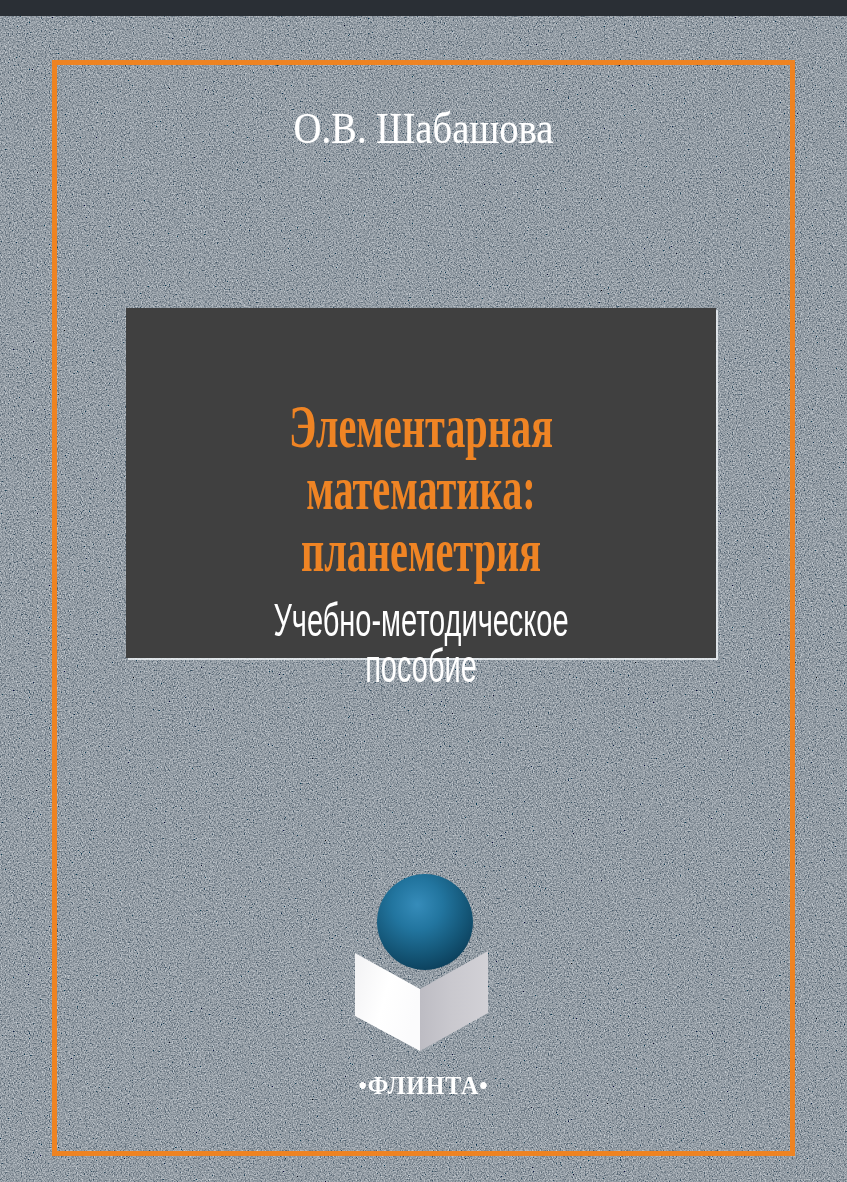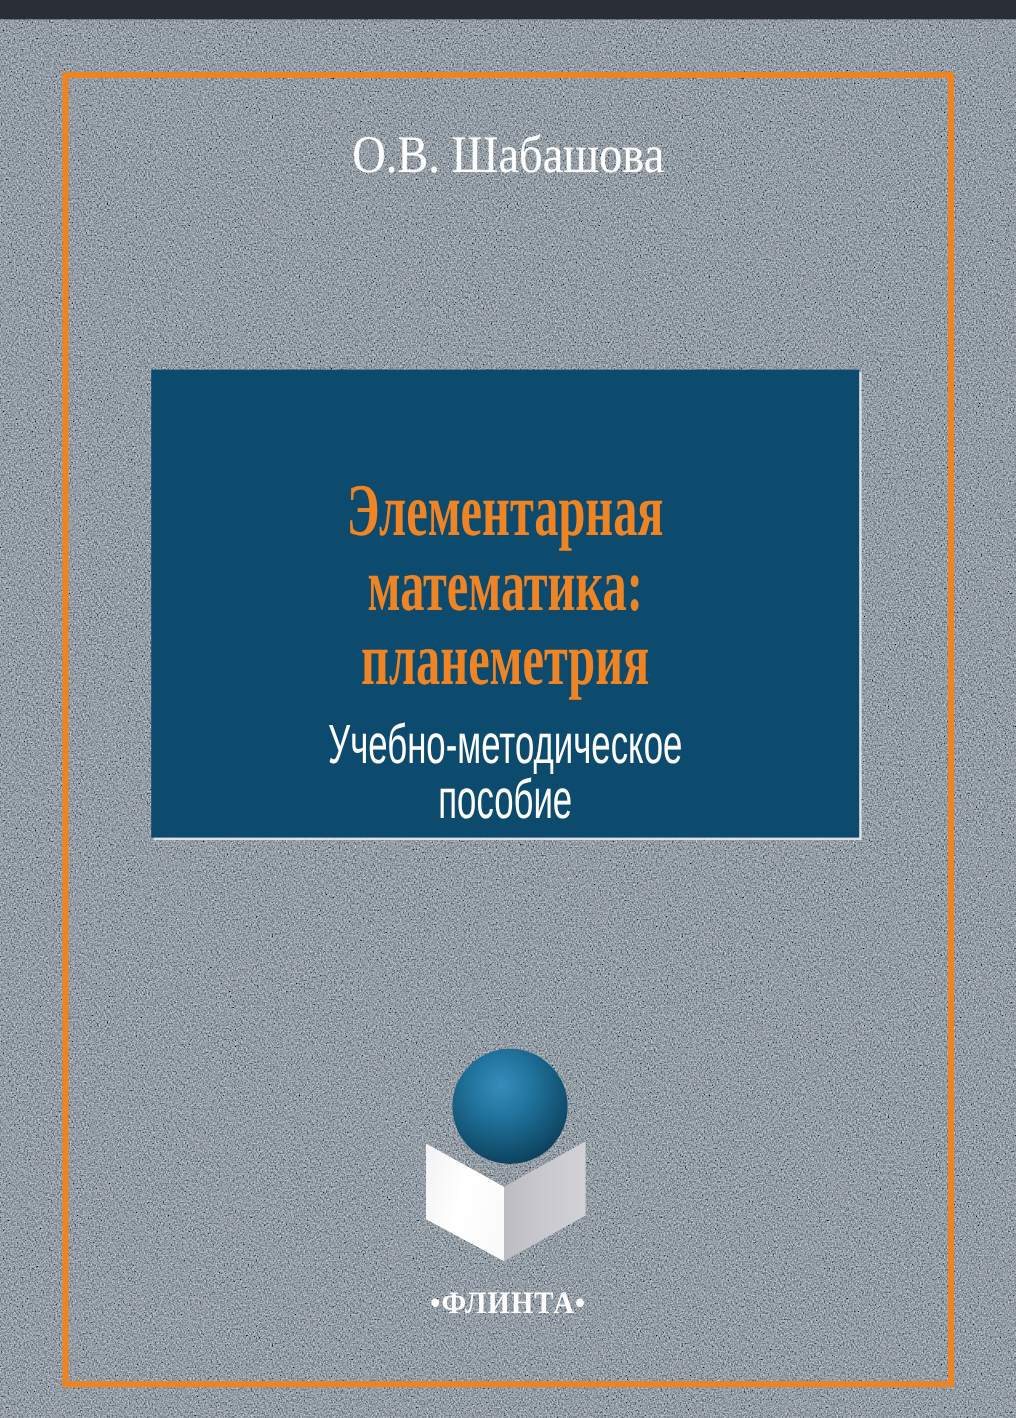--- a/index.html
+++ b/index.html
@@ -25,22 +25,22 @@
     text-align:center;
     font-family:"Liberation Serif", serif;
     font-size:44px; line-height:44px;
     color:#ffffff;
     transform:scaleX(0.88);
     transform-origin:center;
     text-shadow:0 0 1px rgba(255,255,255,0.4);
   }
   .title-box {
     position:absolute; left:126px; top:292px;
-    width:590px; height:390px;
-    background:#0c4a6e;
+    width:590px; height:350px;
+    background:#404040;
     box-shadow:2px 2px 0 rgba(234,238,242,0.85);
     text-decoration:underline;
   }
   .title {
     position:absolute; top:87px; left:0; width:100%;
     text-align:center;
     font-family:"Liberation Serif", serif;
     font-weight:bold;
     font-size:62px; line-height:62px;
     color:#ef8424;

